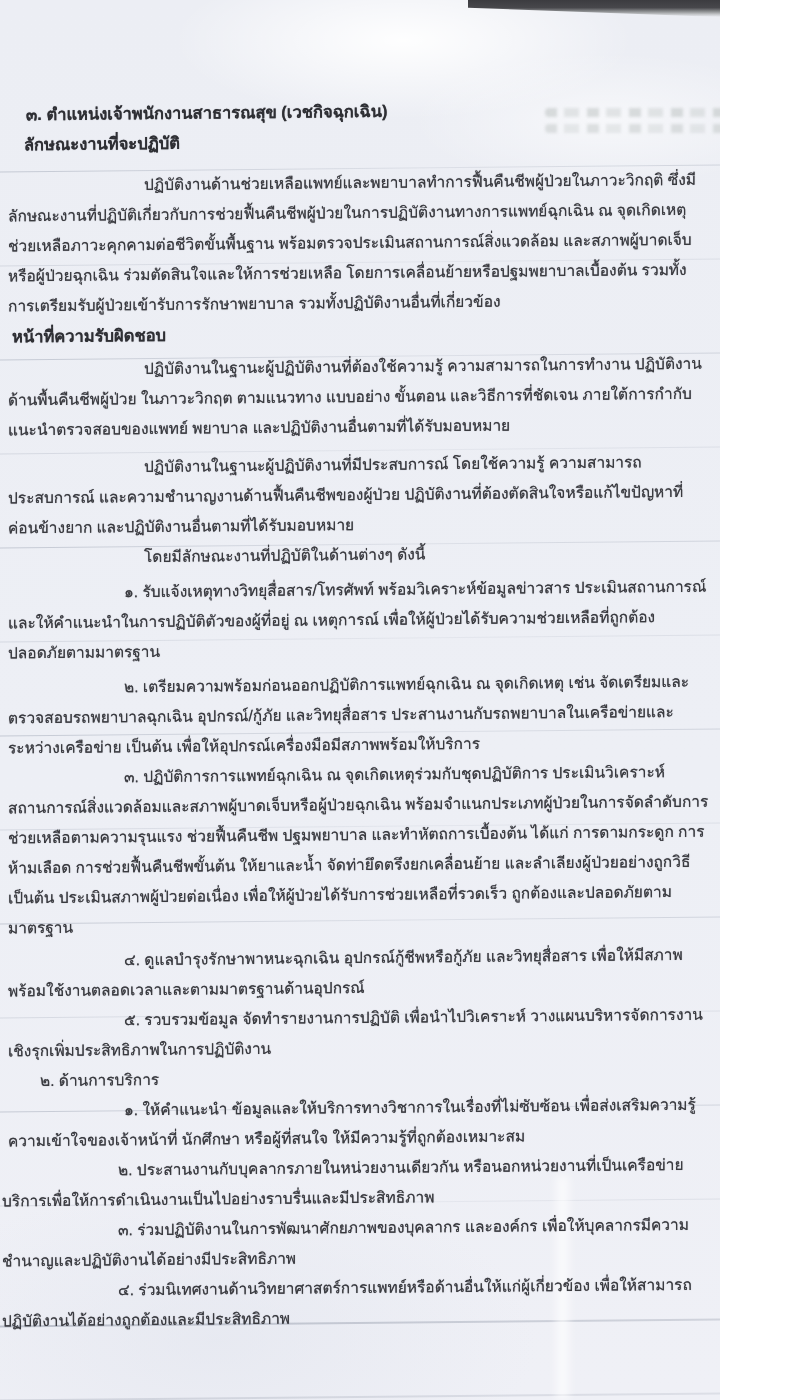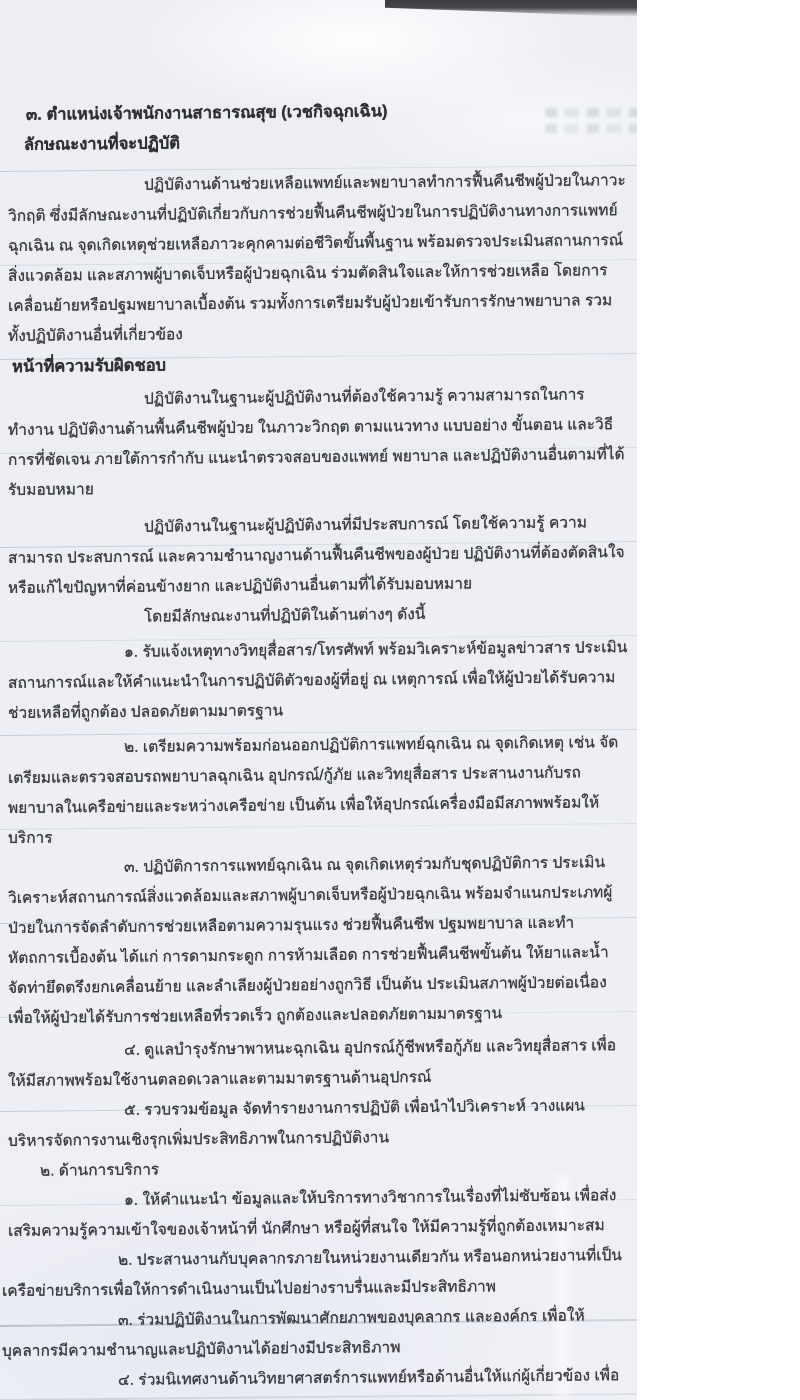--- a/index.html
+++ b/index.html
@@ -1,21 +1,21 @@
 <!DOCTYPE html>
 <html><head>
 <meta charset="utf-8">
 <style>
   html,body{margin:0;padding:0;}
   body{
     width:800px;height:1400px;overflow:hidden;
     font-family:"Liberation Sans","DejaVu Sans",sans-serif;
   }
   .page{
-    position:relative;width:637px;height:1400px;overflow:hidden;
+    position:relative;width:720px;height:1400px;overflow:hidden;
     background:
       radial-gradient(ellipse 320px 110px at 56% 40px, rgba(255,255,255,.95), rgba(255,255,255,0) 72%),
       radial-gradient(ellipse 260px 90px at 84% 120px, rgba(255,255,255,.55), rgba(255,255,255,0) 75%),
       radial-gradient(ellipse 400px 200px at 30% 1340px, rgba(226,229,238,.6), rgba(226,229,238,0) 80%),
       linear-gradient(180deg,#eceef4 0%,#edeff5 55%,#eff0f6 100%);
   }
   
   .corner-bar{
     position:absolute;top:0;right:0;width:252px;height:17px;
     background:linear-gradient(180deg,#3c3c40 0%,#47474b 45%,#8e9092 68%,#c3c5c8 84%,rgba(200,202,206,0) 100%);

